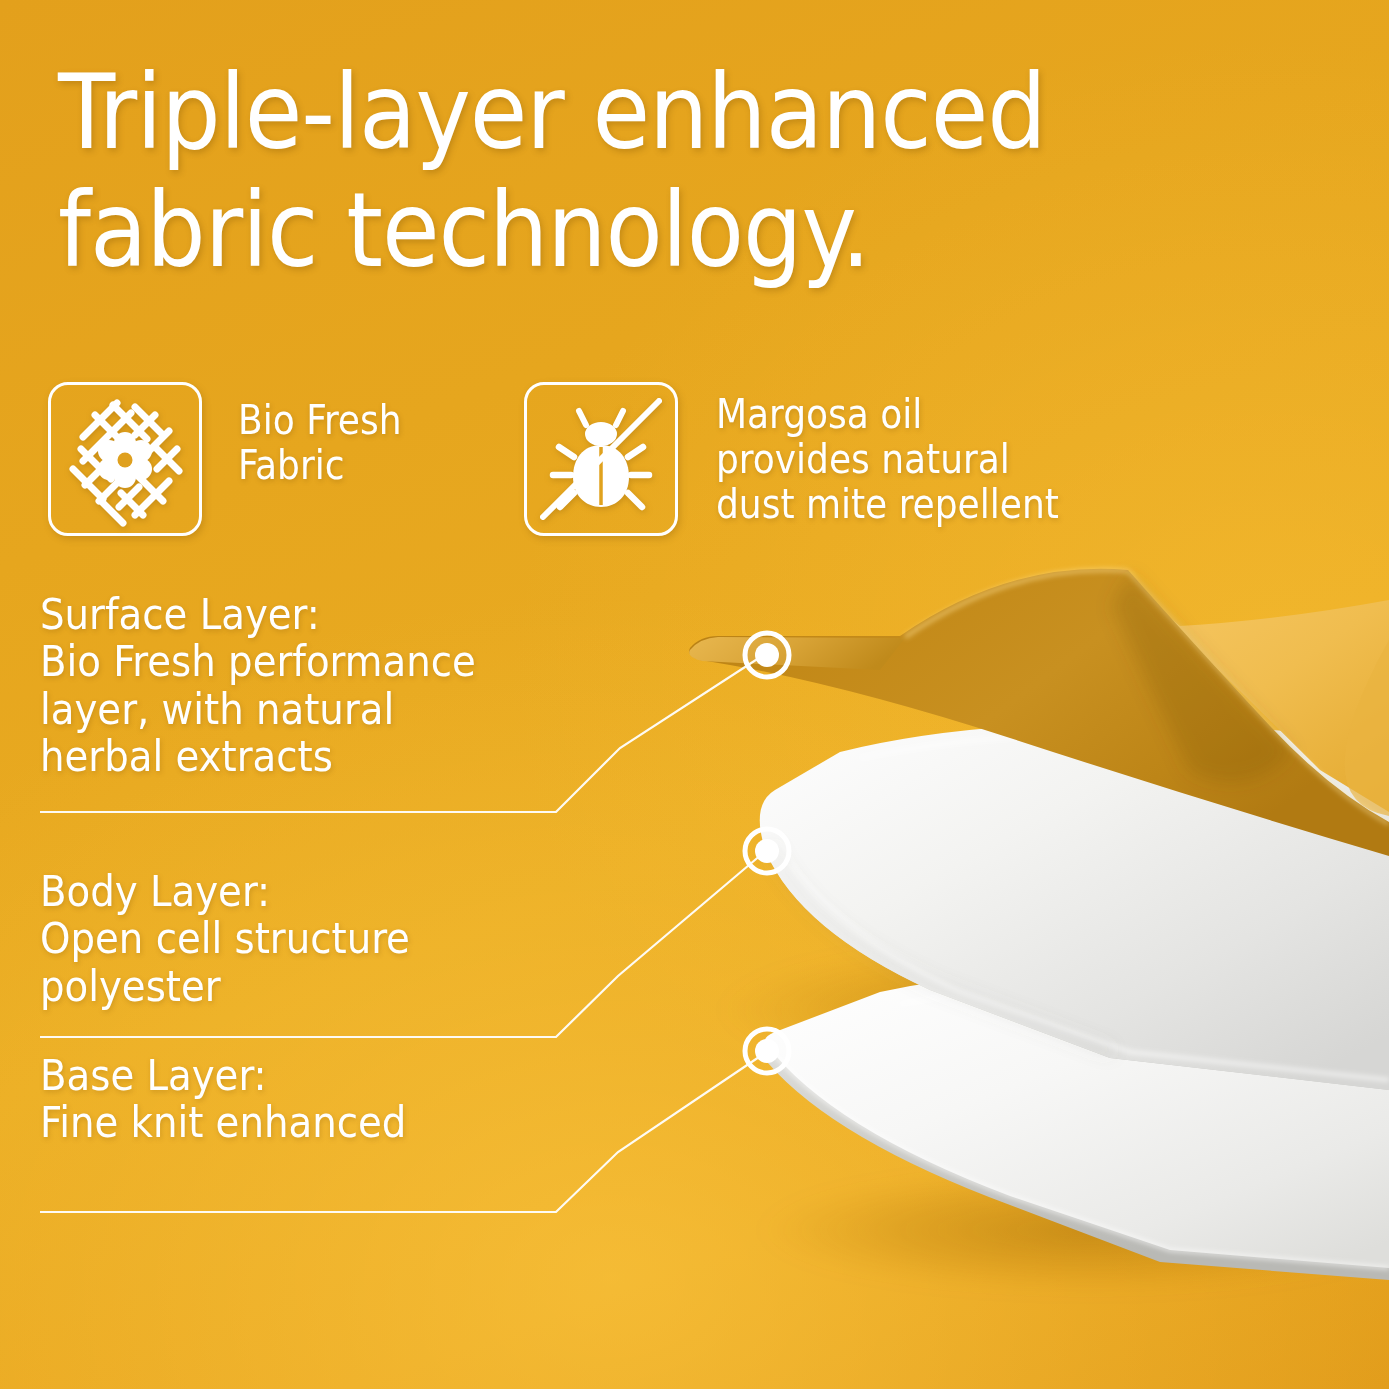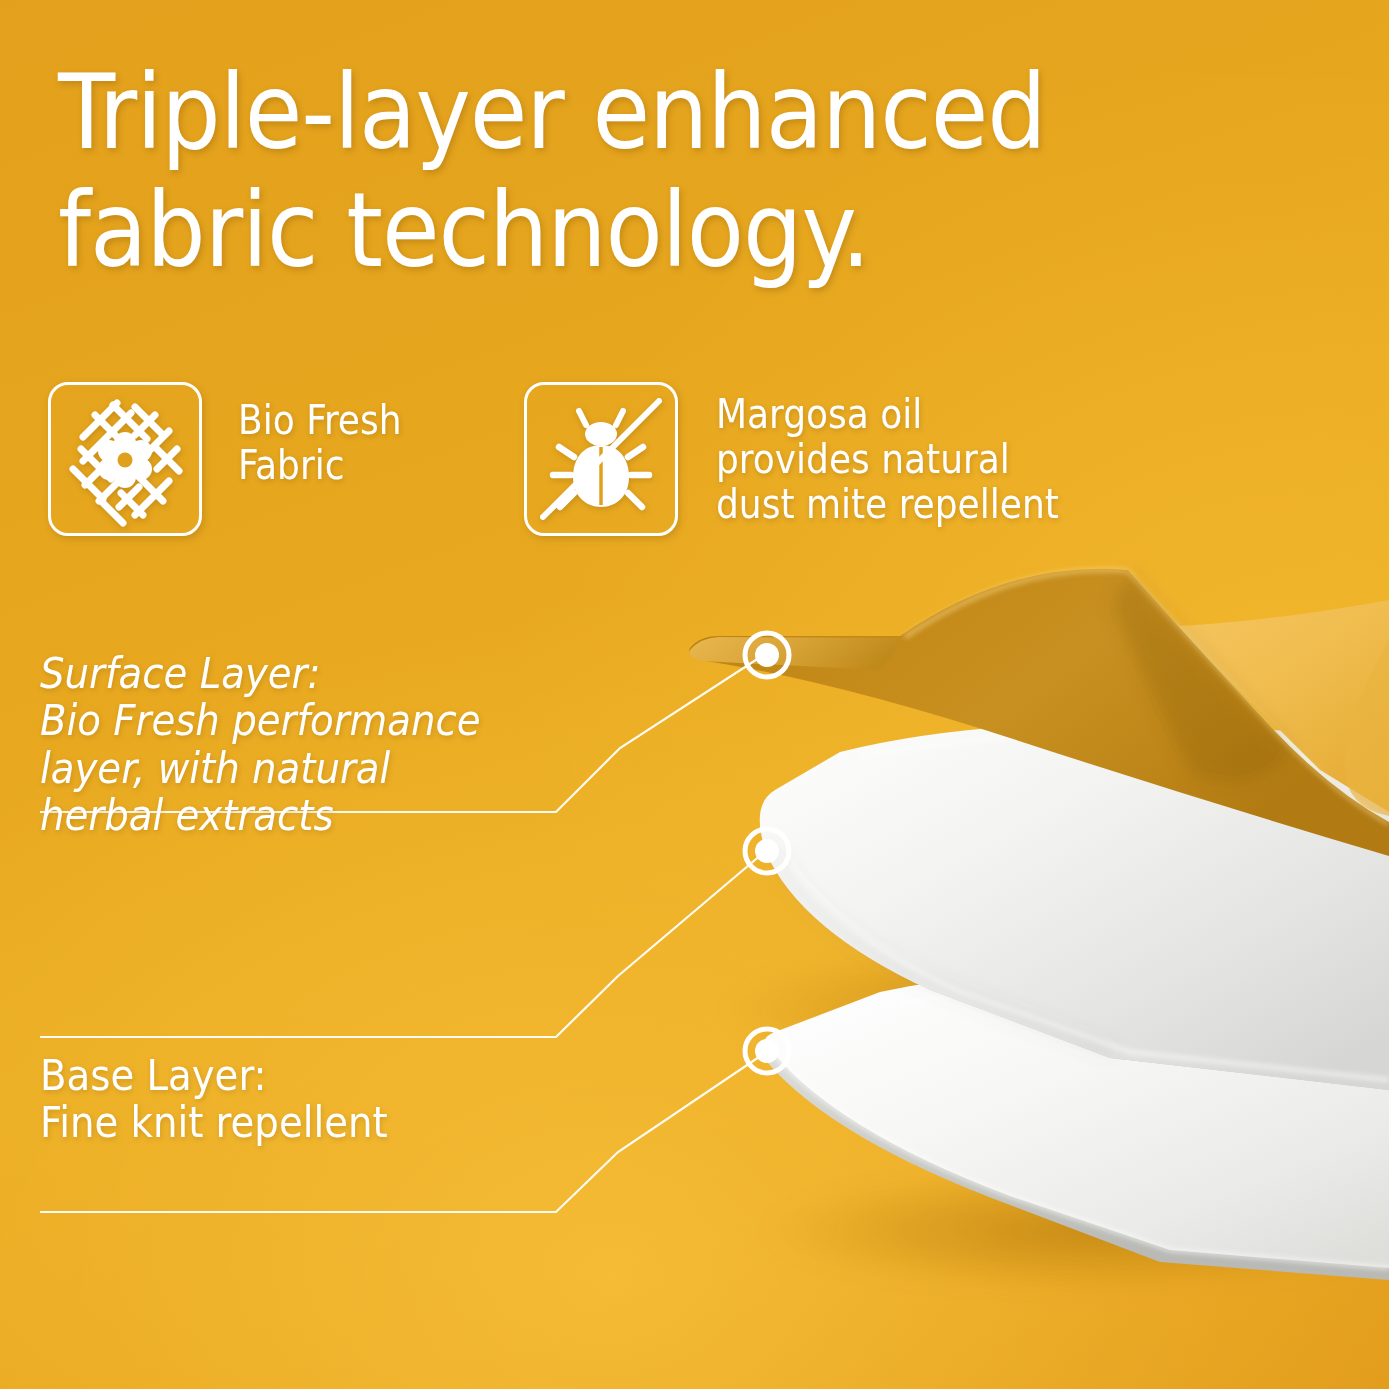--- a/index.html
+++ b/index.html
@@ -46,21 +46,21 @@
     font-size:40px;line-height:1.12;
     white-space:pre-line;
     text-shadow:1px 2px 5px rgba(120,75,0,.28);
     padding-top:16px;
   }
   #feature-1 .badge-label{padding-top:10px;margin-left:38px;}
   .badge-svg{position:absolute;left:0;top:0;width:100%;height:100%;
     filter:drop-shadow(1px 2px 3px rgba(120,75,0,.28));}
   
   .layer{position:absolute;left:40px;width:680px;}
-  #layer-0{top:650px;font-style:italic;}
+  #layer-0{top:591px;}
   #layer-1{top:868px;}
   #layer-2{top:1052px;}
   .layer-title,.layer-desc{
     color:#ffffff;
     font-family:"DejaVu Sans Condensed","Liberation Sans Narrow","Liberation Sans",sans-serif;
     font-weight:300;
     font-size:43px;line-height:1.10;
     white-space:pre-line;
     text-shadow:1px 2px 5px rgba(120,75,0,.26);
   }
@@ -280,19 +280,24 @@
 dust mite repellent</div>
   </div>
 
   <div class="layer" id="layer-0">
     <div class="layer-title">Surface Layer:</div>
     <div class="layer-desc">Bio Fresh performance
 layer, with natural
 herbal extracts</div>
   </div>
 
+  <div class="layer" id="layer-1">
+    <div class="layer-title">Body Layer:</div>
+    <div class="layer-desc">Open cell structure
+polyester</div>
+  </div>
 
   <div class="layer" id="layer-2">
     <div class="layer-title">Base Layer:</div>
-    <div class="layer-desc">Fine knit repellent</div>
+    <div class="layer-desc">Fine knit enhanced</div>
   </div>
 
 </div>
 
 </body></html>

